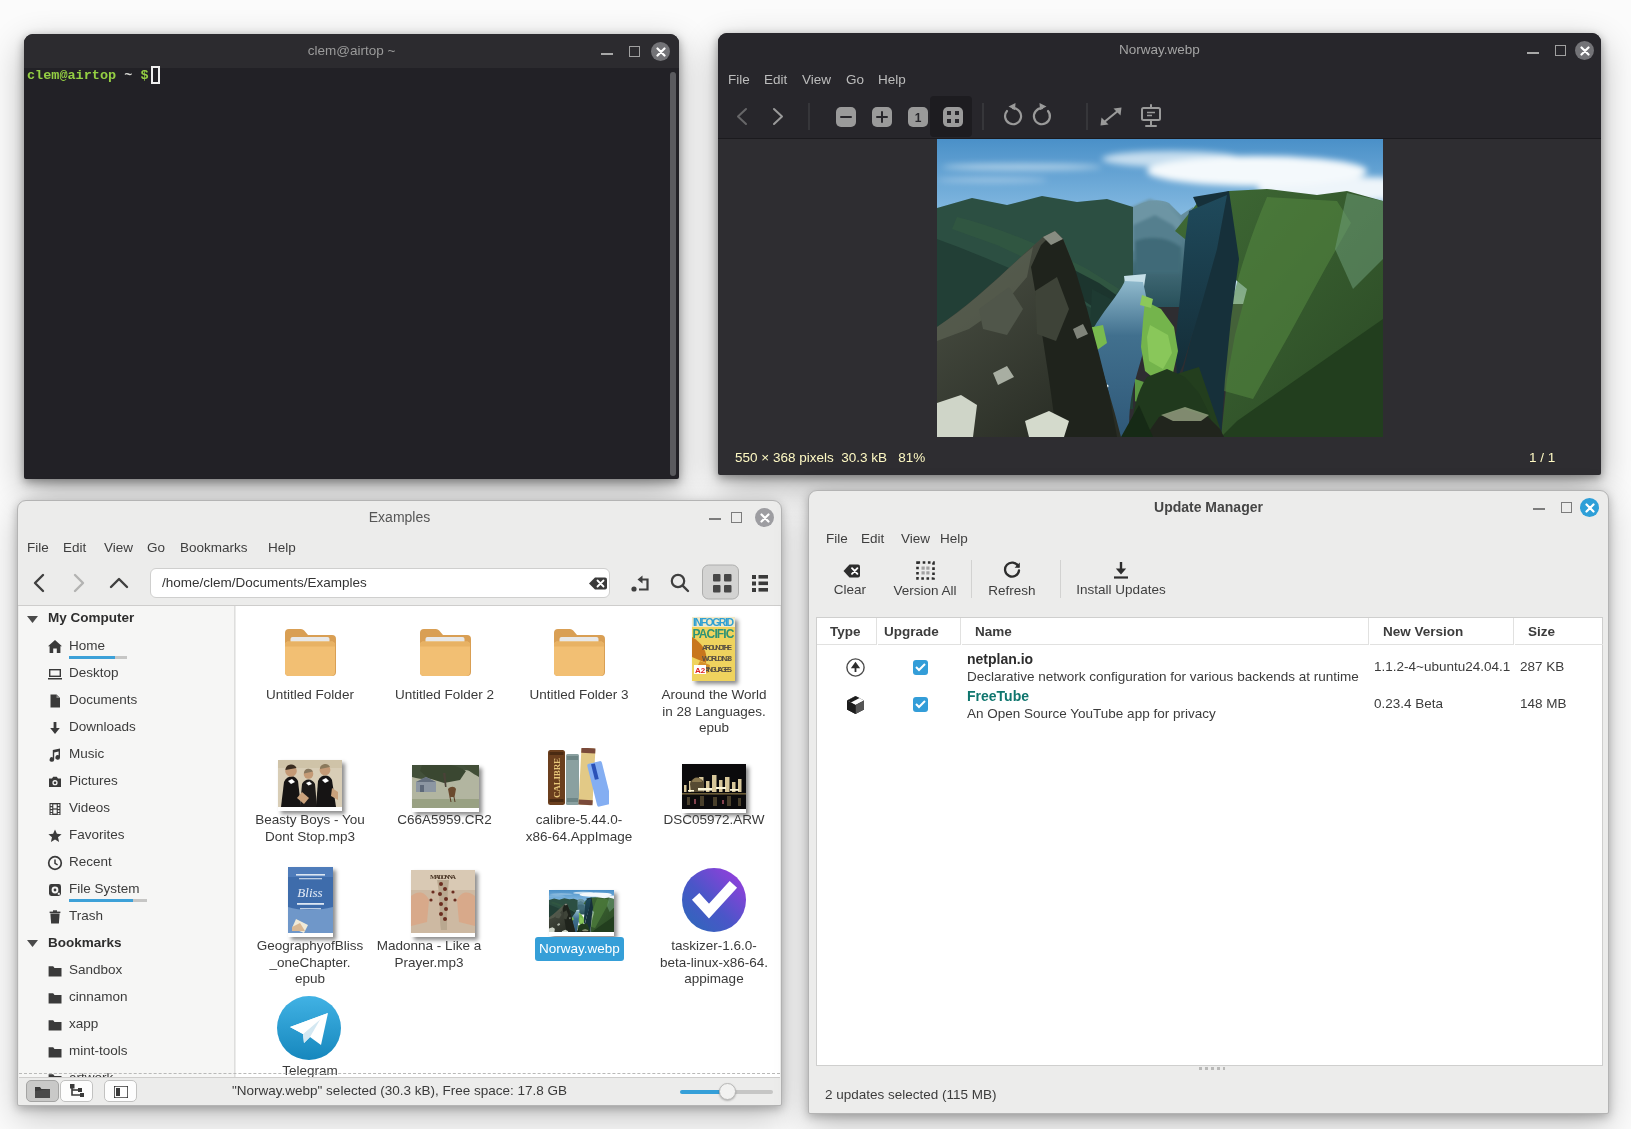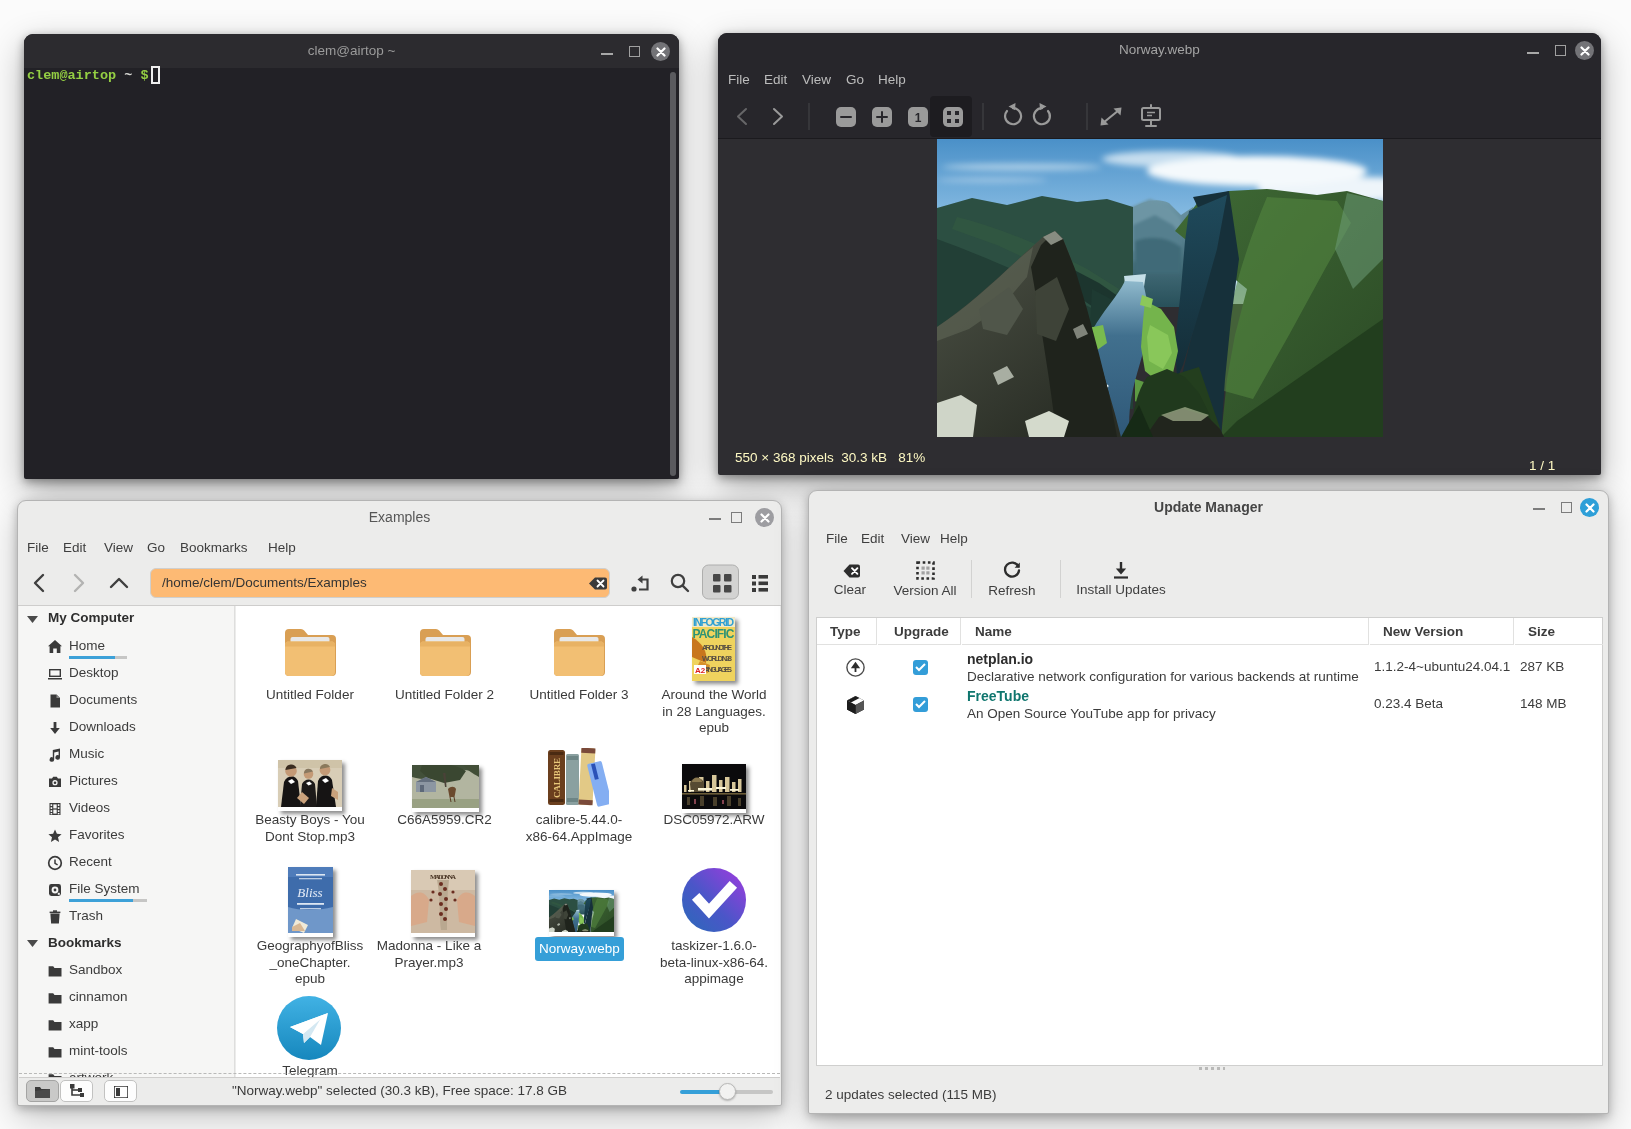--- a/index.html
+++ b/index.html
@@ -33,21 +33,21 @@
 #viewer .photo { position:absolute; left:219px; top:106px; width:446px; height:298px; }
 
 
 .lwin { background:#ececeb; border:1px solid #b4b4b4; box-shadow:0 3px 10px rgba(0,0,0,.25), 0 12px 34px rgba(0,0,0,.22); border-radius:9px 9px 2px 2px; }
 .ltitle { position:absolute; left:0; right:0; text-align:center; color:#454545; font-size:14px; font-weight:bold; }
 .lmenu span { position:absolute; color:#3e3e3e; font-size:13.5px; }
 
 
 #nemo { left:17px; top:500px; width:765px; height:606px; }
 #nemo .toolbar { position:absolute; left:0; top:59px; right:0; height:46px; border-bottom:1px solid #cecdcc; }
-#nemo .path { position:absolute; left:132px; top:8px; width:460px; height:30px; background:#fdba74; border:1px solid #cfcfce; border-radius:6px; color:#343434; font-size:13.5px; line-height:28px; padding-left:11px; }
+#nemo .path { position:absolute; left:132px; top:8px; width:460px; height:30px; background:#ffffff; border:1px solid #cfcfce; border-radius:6px; color:#343434; font-size:13.5px; line-height:28px; padding-left:11px; }
 #nemo .sidebar { position:absolute; left:1px; top:105px; width:216px; bottom:28px; background:#f6f6f5; border-right:1px solid #dededd; }
 #nemo .content { position:absolute; left:218px; top:105px; right:1px; bottom:28px; background:#ffffff; }
 #nemo .status { position:absolute; left:1px; right:1px; bottom:1px; height:27px; background:#ececeb; border-top:1px solid #cecdcc; }
 .sitem { position:absolute; left:50px; color:#3c3c3c; font-size:13.5px; white-space:nowrap; }
 .sitem .ic { position:absolute; left:-22px; top:1px; }
 .shead { position:absolute; left:29px; color:#2e2e2e; font-size:13.5px; font-weight:bold; white-space:nowrap; }
 .icell { position:absolute; width:130px; text-align:center; color:#3a3a3a; font-size:13.5px; line-height:16.5px; }
 .thumbshadow { box-shadow:2.5px 3px 4px rgba(0,0,0,.45); }
 
 
@@ -306,21 +306,21 @@
         <path d="M136 190 l10 -5 5 10 -11 5 Z" opacity=".55"></path>
       </g>
 
       <path d="M208 298 L222 278 246 270 270 277 283 290 287 298 Z" fill="#21251d"></path>
       <path d="M224 276 L248 268 272 276 264 282 236 282 Z" fill="#aab593" opacity=".7"></path>
       <path d="M184 298 L202 266 216 298 Z" fill="#162a16"></path>
     </svg>
   </div>
   <div class="status">
     <span class="abs" style="left:17px; top:9px;">550 × 368 pixels&nbsp;&nbsp;30.3 kB&nbsp;&nbsp;&nbsp;81%</span>
-    <span class="abs" style="left:811px; top:17px;">1 / 1</span>
+    <span class="abs" style="left:811px; top:9px;">1 / 1</span>
   </div>
 </div>
 
 <div class="win lwin" id="nemo">
   <div class="ltitle" style="top:8px;font-weight:normal;color:#565656;">Examples</div>
   <div class="mini" style="left:691px; top:17px; background:#7c7c7c;"></div>
   <div class="maxi" style="left:713px; top:11px; border-color:#7c7c7c;"></div>
   <div class="closeb" style="left:737px; top:7px; background:#9d9da1;">
     <svg width="10" height="10" viewBox="0 0 10 10">
         <path d="M1.5 1.5 L8.5 8.5 M8.5 1.5 L1.5 8.5" stroke="#fff" stroke-width="2.2" stroke-linecap="round"></path>
@@ -719,21 +719,21 @@
             <path d="M9 1 v8" stroke-width="2.4"></path>
             <path d="M2 16.5 h14" stroke-width="2.2"></path>
           </g>
           <path d="M3.8 7.5 h10.4 L9 13.5 Z" fill="#2d2d2d"></path>
         </svg>
       <div>Install Updates</div>
     </div>
   </div>
   <div class="table" id="utable">
     <div class="th" style="left:0;width:60px;padding-left:13px;border-right:1px solid #e1e1e0;">Type</div>
-    <div class="th" style="left:61px;width:83px;padding-left:16px;border-right:1px solid #e1e1e0;">Upgrade</div>
+    <div class="th" style="left:61px;width:83px;padding-left:6px;border-right:1px solid #e1e1e0;">Upgrade</div>
     <div class="th" style="left:145px;width:407px;padding-left:13px;border-right:1px solid #e1e1e0;">Name</div>
     <div class="th" style="left:553px;width:144px;padding-left:13px;border-right:1px solid #e1e1e0;">New Version</div>
     <div class="th" style="left:698px;width:88px;padding-left:13px;">Size</div>
 
     <svg class="abs" style="left:29px;top:40px;" width="19" height="19">
         <circle cx="9.5" cy="9.5" r="8.6" fill="none" stroke="#4a4a4a" stroke-width="1.4"></circle>
         <path d="M9.5 14 V7.5 M9.5 5.2 L6.6 9.3 h5.8 Z" stroke="#2d2d2d" stroke-width="1.8" fill="#2d2d2d"></path>
       </svg>
     <div class="abs" style="left:96px;top:42px;width:15px;height:15px;background:#339dd8;border-radius:3px;">
       <svg width="11" height="9" style="position:absolute;left:2px;top:3px;">

